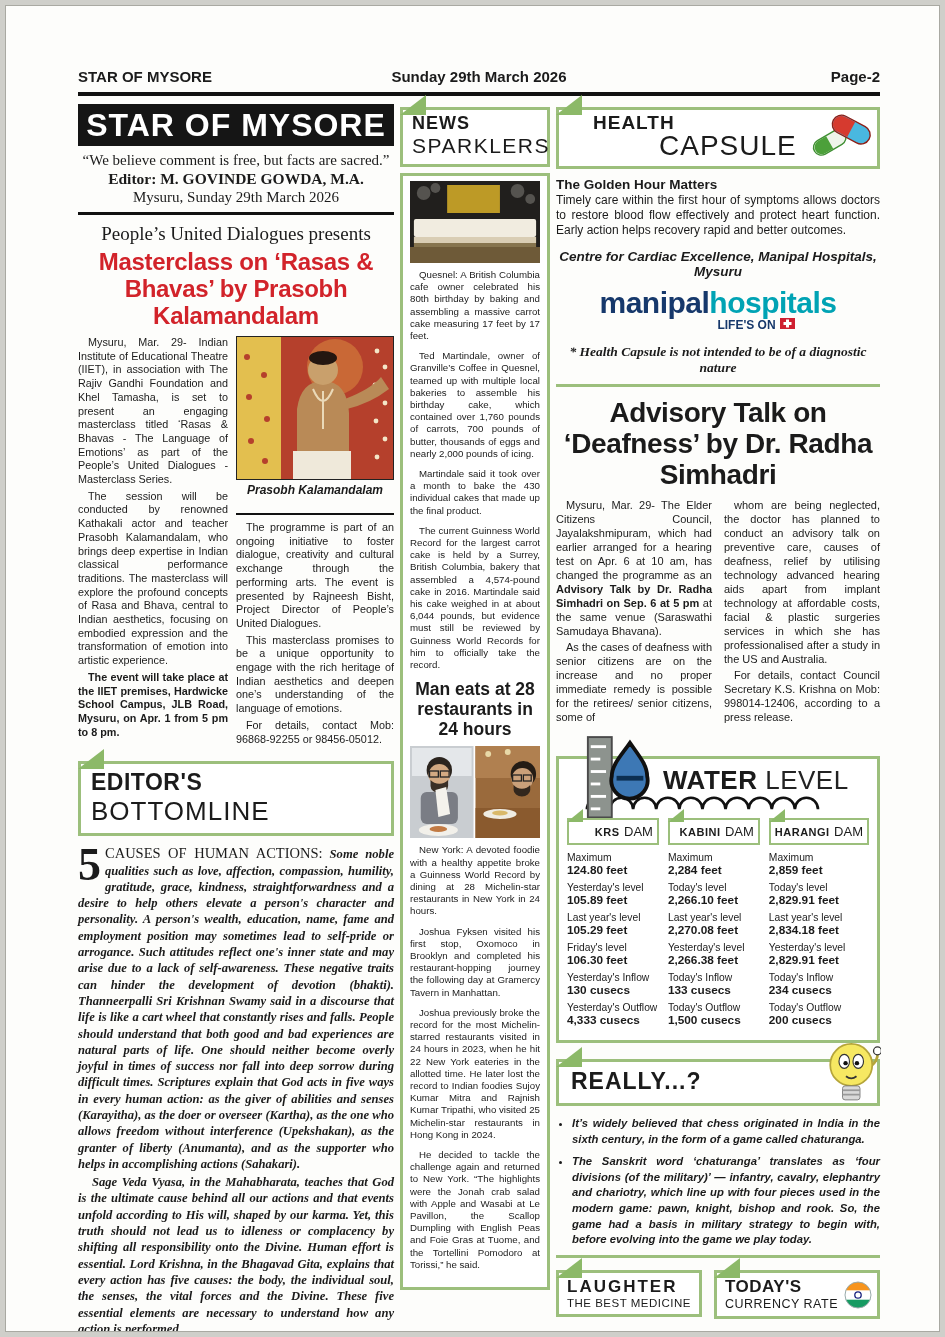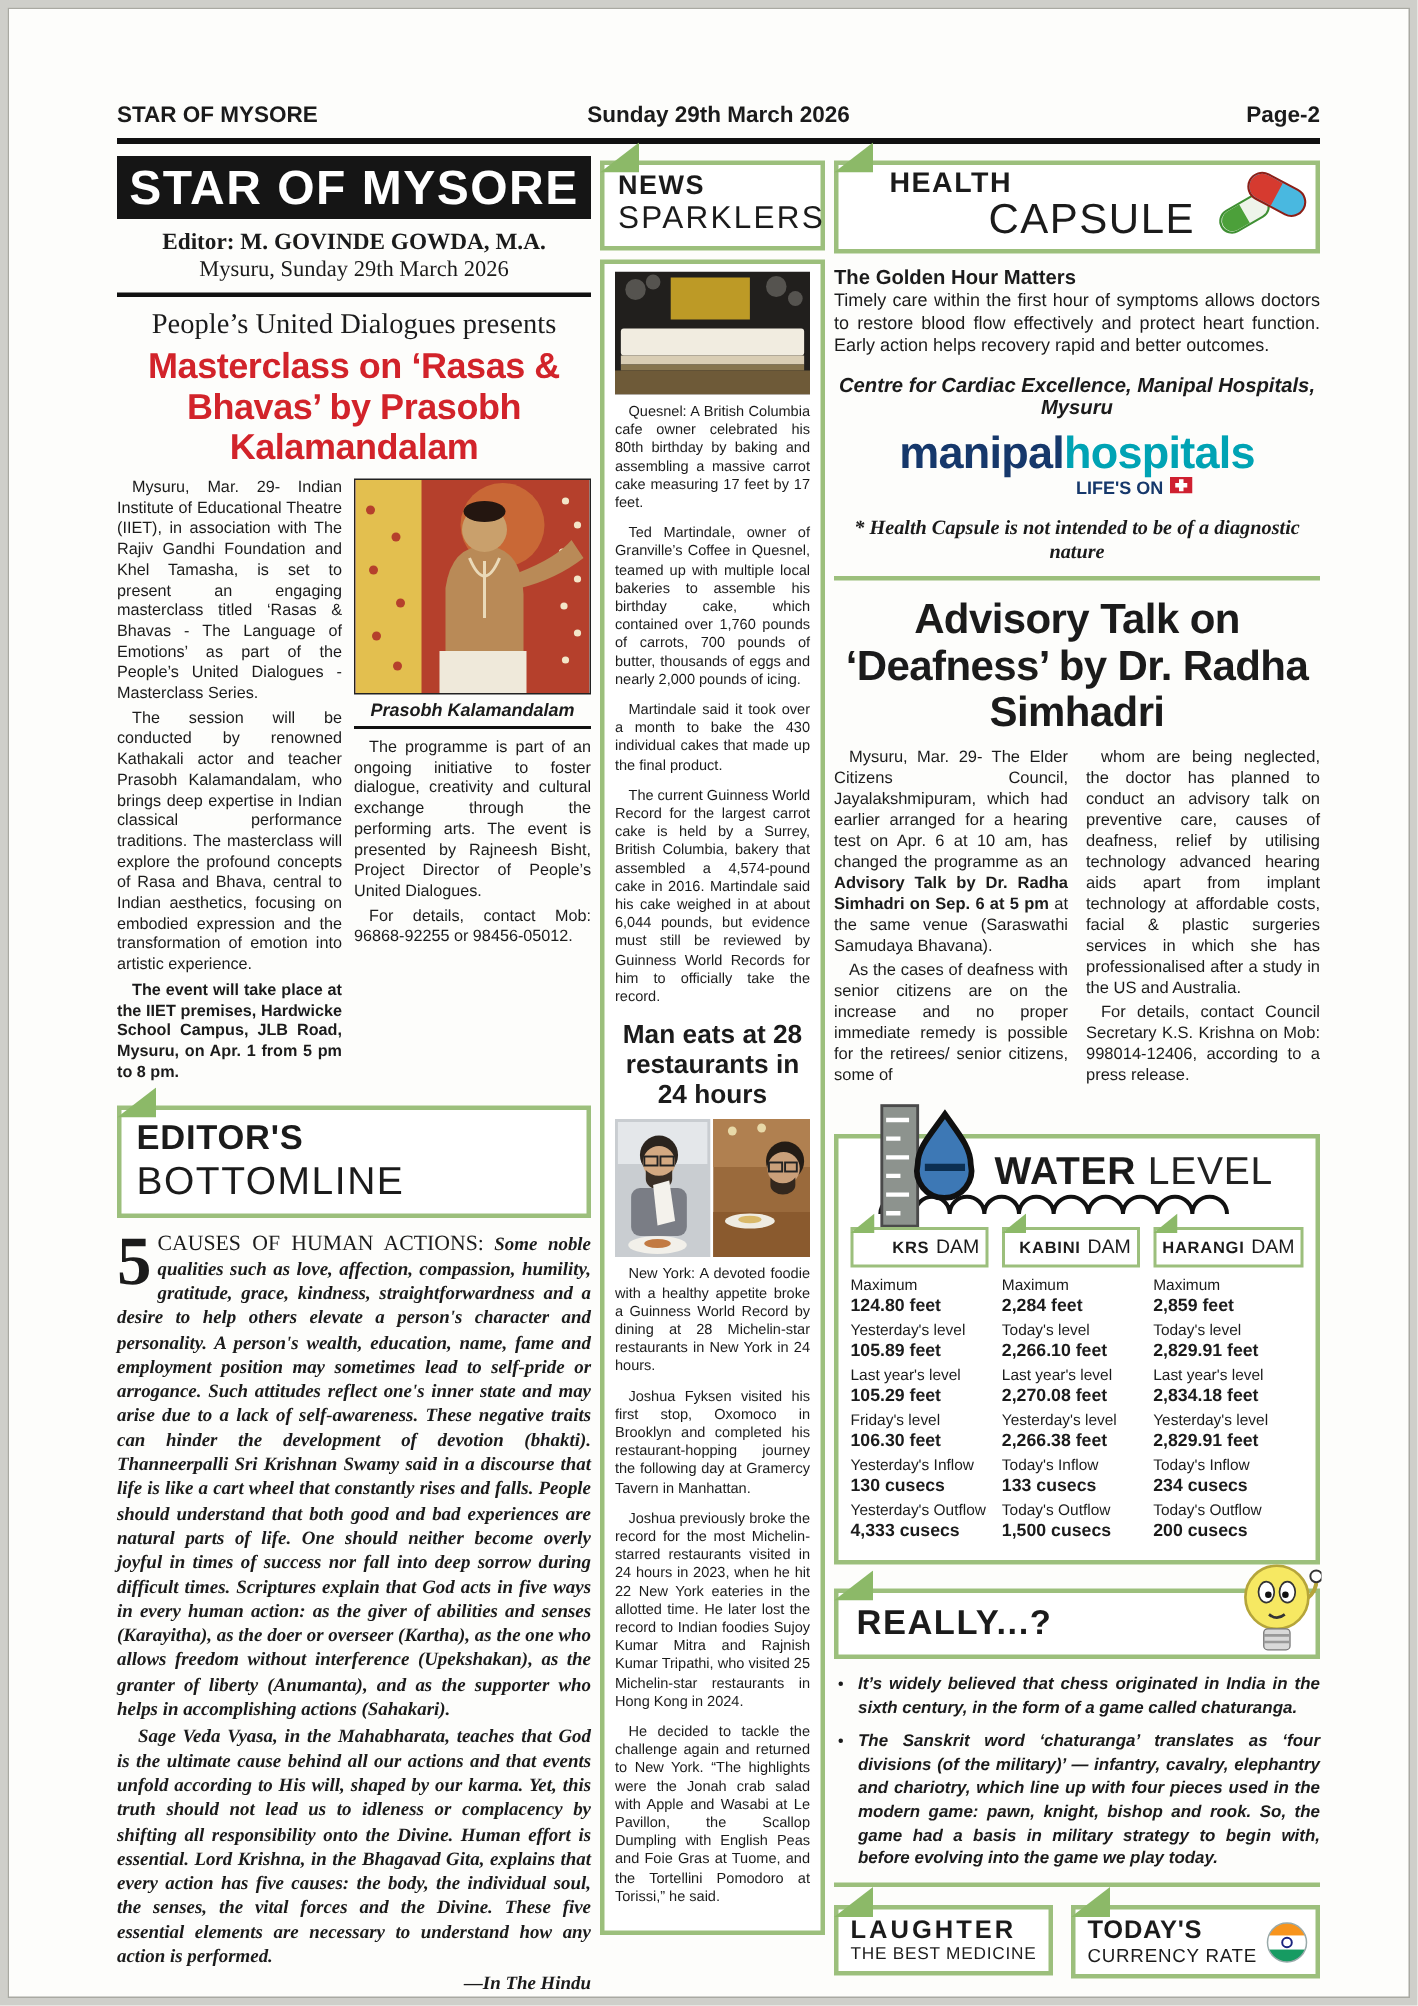--- a/index.html
+++ b/index.html
@@ -34,21 +34,21 @@
   .kicker{font-family:"Liberation Serif",serif;text-align:center;font-size:19px;line-height:23px;}
   .red-headline{color:#d2232a;text-align:center;font-size:24px;line-height:27px;font-weight:bold;
                 margin:3px 0 7px;letter-spacing:-0.3px;}
   .art-cols{display:flex;gap:8px;}
   .art-c1{width:150px;}
   .art-c2{width:158px;}
   .art-cols p{font-size:10.8px;line-height:13.7px;text-align:justify;margin:0 0 3px;text-indent:10px;}
   .art-cols p.bold{font-weight:bold;}
   .photo-frame{border:1px solid #222;line-height:0;}
   .caption{font-size:12px;font-weight:bold;font-style:italic;text-align:center;margin:3px 0 0;
-           padding-bottom:4px;border-bottom:2px solid #111;}
+           padding-bottom:16px;border-bottom:2px solid #111;}
   .art-c2 p:first-of-type{margin-top:6px;}
 
   
   .g-box{border:3px solid #9cbf7c;position:relative;background:#fff;}
   .flag{position:absolute;top:-15px;left:-3px;line-height:0;}
   .flag-sm{position:absolute;top:-11px;left:-2px;line-height:0;}
   .green-rule{height:3px;background:#9cbf7c;}
 
   .bl-header{margin-top:12px;padding:5px 10px 6px;}
   .bl-bold{font-size:23px;font-weight:bold;letter-spacing:0.5px;}
@@ -147,20 +147,21 @@
     <span class="mid">Sunday 29th March 2026</span>
     <span>Page-2</span>
   </div>
   <div class="header-rule"></div>
 
   <div class="col col-left">
 
     <div class="masthead">
       <span>STAR OF MYSORE</span>
     </div>
+    <div class="motto">“We believe comment is free, but facts are sacred.”</div>
     <div class="editorline">Editor: M. GOVINDE GOWDA, M.A.</div>
     <div class="dateline">Mysuru, Sunday 29th March 2026</div>
     <div class="black-rule"></div>
 
     <div class="kicker">People’s United Dialogues presents</div>
     <h1 class="red-headline">Masterclass on ‘Rasas &amp; Bhavas’ by Prasobh Kalamandalam</h1>
 
     <div class="art-cols">
       <div class="art-c1">
         <p>Mysuru, Mar. 29- Indian Institute of Educational Theatre (IIET), in association with The Rajiv Gandhi Foundation and Khel Tamasha, is set to present an engaging masterclass titled ‘Rasas &amp; Bhavas - The Language of Emotions’ as part of the People’s United Dialogues - Masterclass Series.</p>
@@ -194,20 +195,21 @@
             <path d="M60,142 V72 q4,-28 26,-28 q24,0 26,32 v66 z" fill="#b98a57"></path>
             <circle cx="86" cy="33" r="15" fill="#c9a06c"></circle>
             <ellipse cx="86" cy="21" rx="14" ry="7" fill="#241610"></ellipse>
             <path d="M76,52 q10,24 20,0" stroke="#ead9b8" stroke-width="2" fill="none"></path>
             <line x1="86" y1="54" x2="86" y2="92" stroke="#ead9b8" stroke-width="2"></line>
             <rect x="56" y="114" width="58" height="28" fill="#efe9da"></rect>
           </svg>
         </div>
         <div class="caption">Prasobh Kalamandalam</div>
         <p>The programme is part of an ongoing initiative to foster dialogue, creativity and cultural exchange through the performing arts. The event is presented by Rajneesh Bisht, Project Director of People’s United Dialogues.</p>
+        <p>This masterclass promises to be a unique opportunity to engage with the rich heritage of Indian aesthetics and deepen one’s understanding of the language of emotions.</p>
         <p>For details, contact Mob: 96868-92255 or 98456-05012.</p>
       </div>
     </div>
 
     <div class="g-box bl-header">
       <span class="flag">
         <svg width="26" height="20" viewBox="0 0 26 20">
             <polygon points="26,0 26,20 0,20" fill="#8cb968"></polygon>
           </svg>
       </span>

